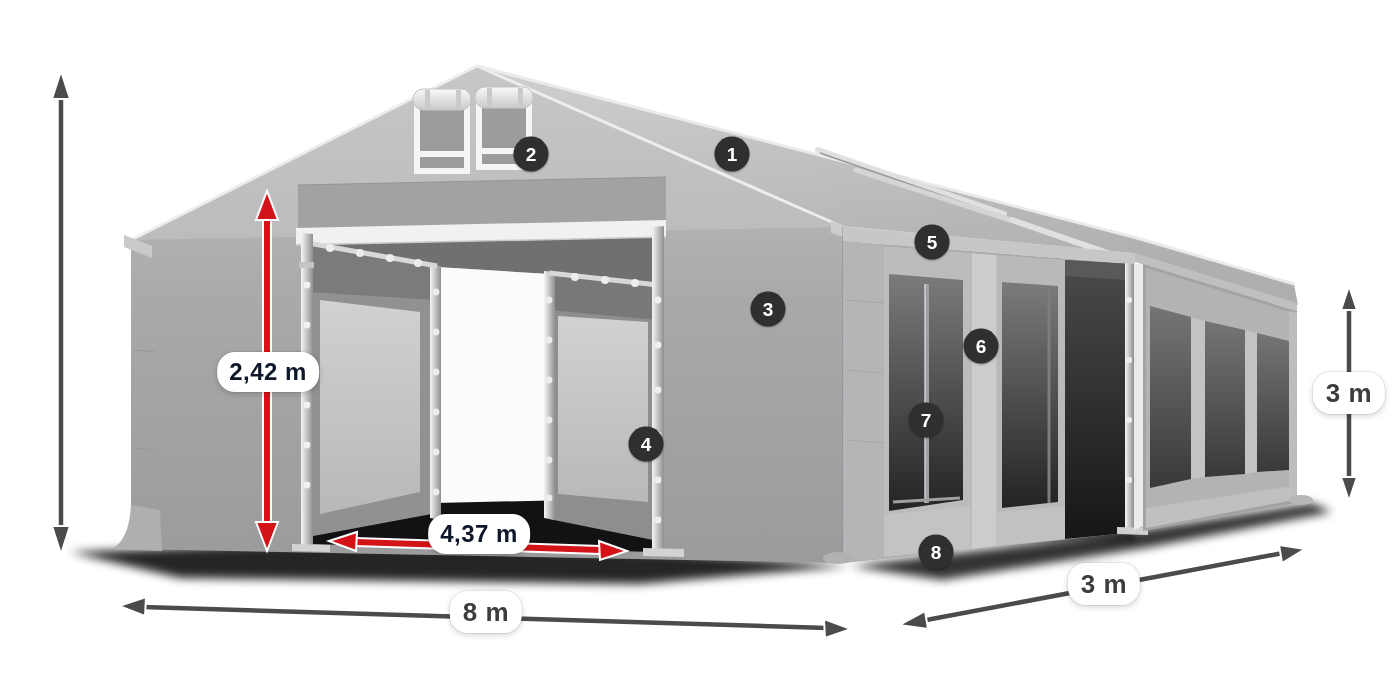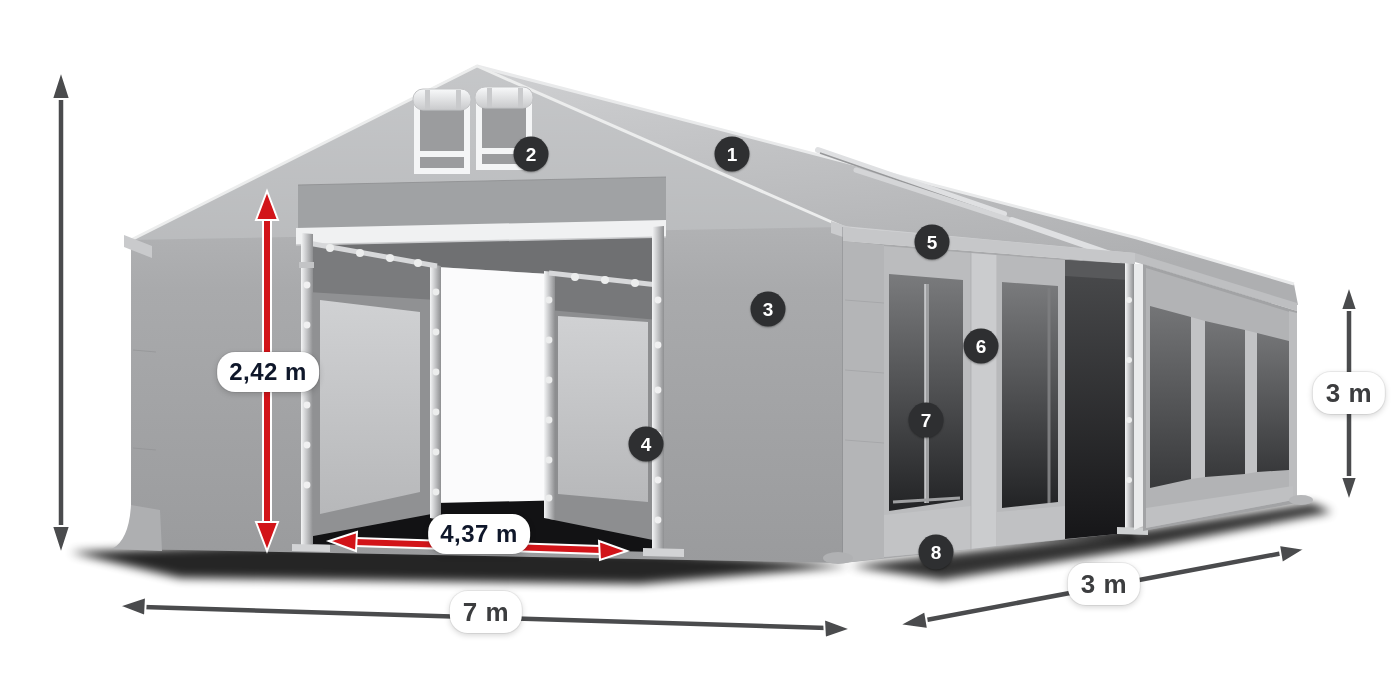--- a/index.html
+++ b/index.html
@@ -275,21 +275,21 @@
     <g>
       <line x1="355" y1="542" x2="601" y2="550" stroke="#ffffff" stroke-width="10"></line>
       <line x1="355" y1="542" x2="601" y2="550" stroke="#d21419" stroke-width="6"></line>
       <polygon points="329,541 357,532 356,551" fill="#d21419" stroke="#ffffff" stroke-width="2"></polygon>
       <polygon points="627,551 599,541 600,560" fill="#d21419" stroke="#ffffff" stroke-width="2"></polygon>
     </g>
   </svg>
 
   <div class="dim red" style="left:268px; top:372px">2,42 m</div>
   <div class="dim red" style="left:479px; top:534px">4,37 m</div>
-  <div class="dim" style="left:486px; top:612px">7 m</div>
+  <div class="dim" style="left:486px; top:612px">8 m</div>
   <div class="dim" style="left:1104px; top:584px">3 m</div>
   <div class="dim" style="left:1349px; top:393px">3 m</div>
 
   <div class="badge" style="left:732px; top:154px">1</div>
   <div class="badge" style="left:531px; top:154px">2</div>
   <div class="badge" style="left:768px; top:309px">3</div>
   <div class="badge" style="left:646px; top:444px">4</div>
   <div class="badge" style="left:932px; top:242px">5</div>
   <div class="badge" style="left:981px; top:346px">6</div>
   <div class="badge" style="left:926px; top:420px">7</div>

